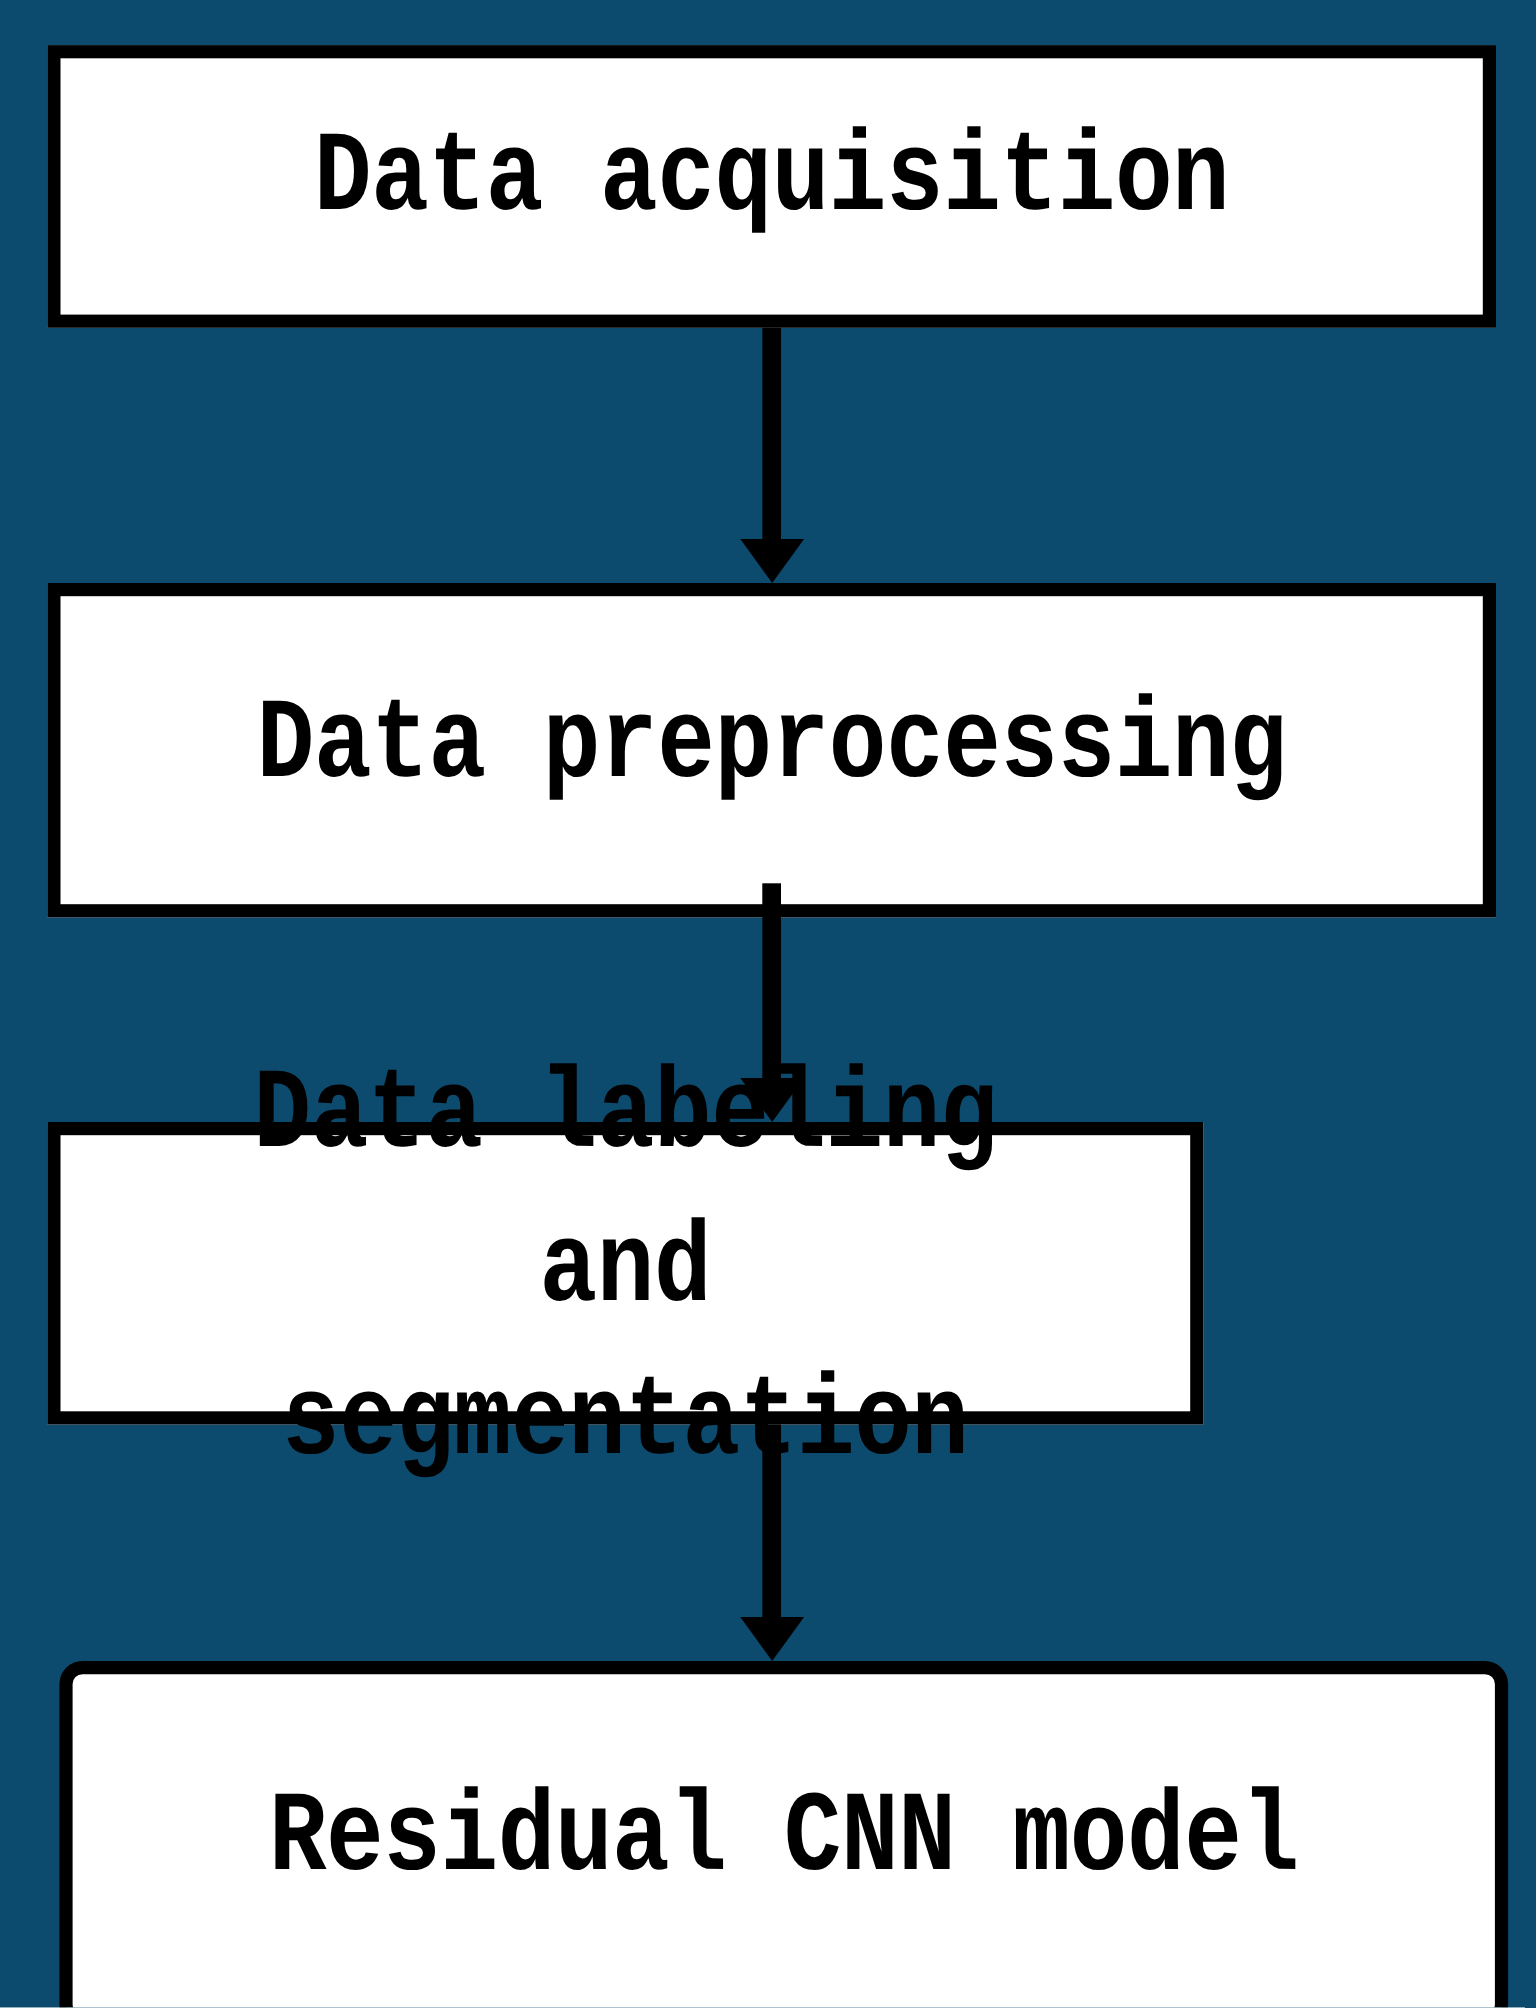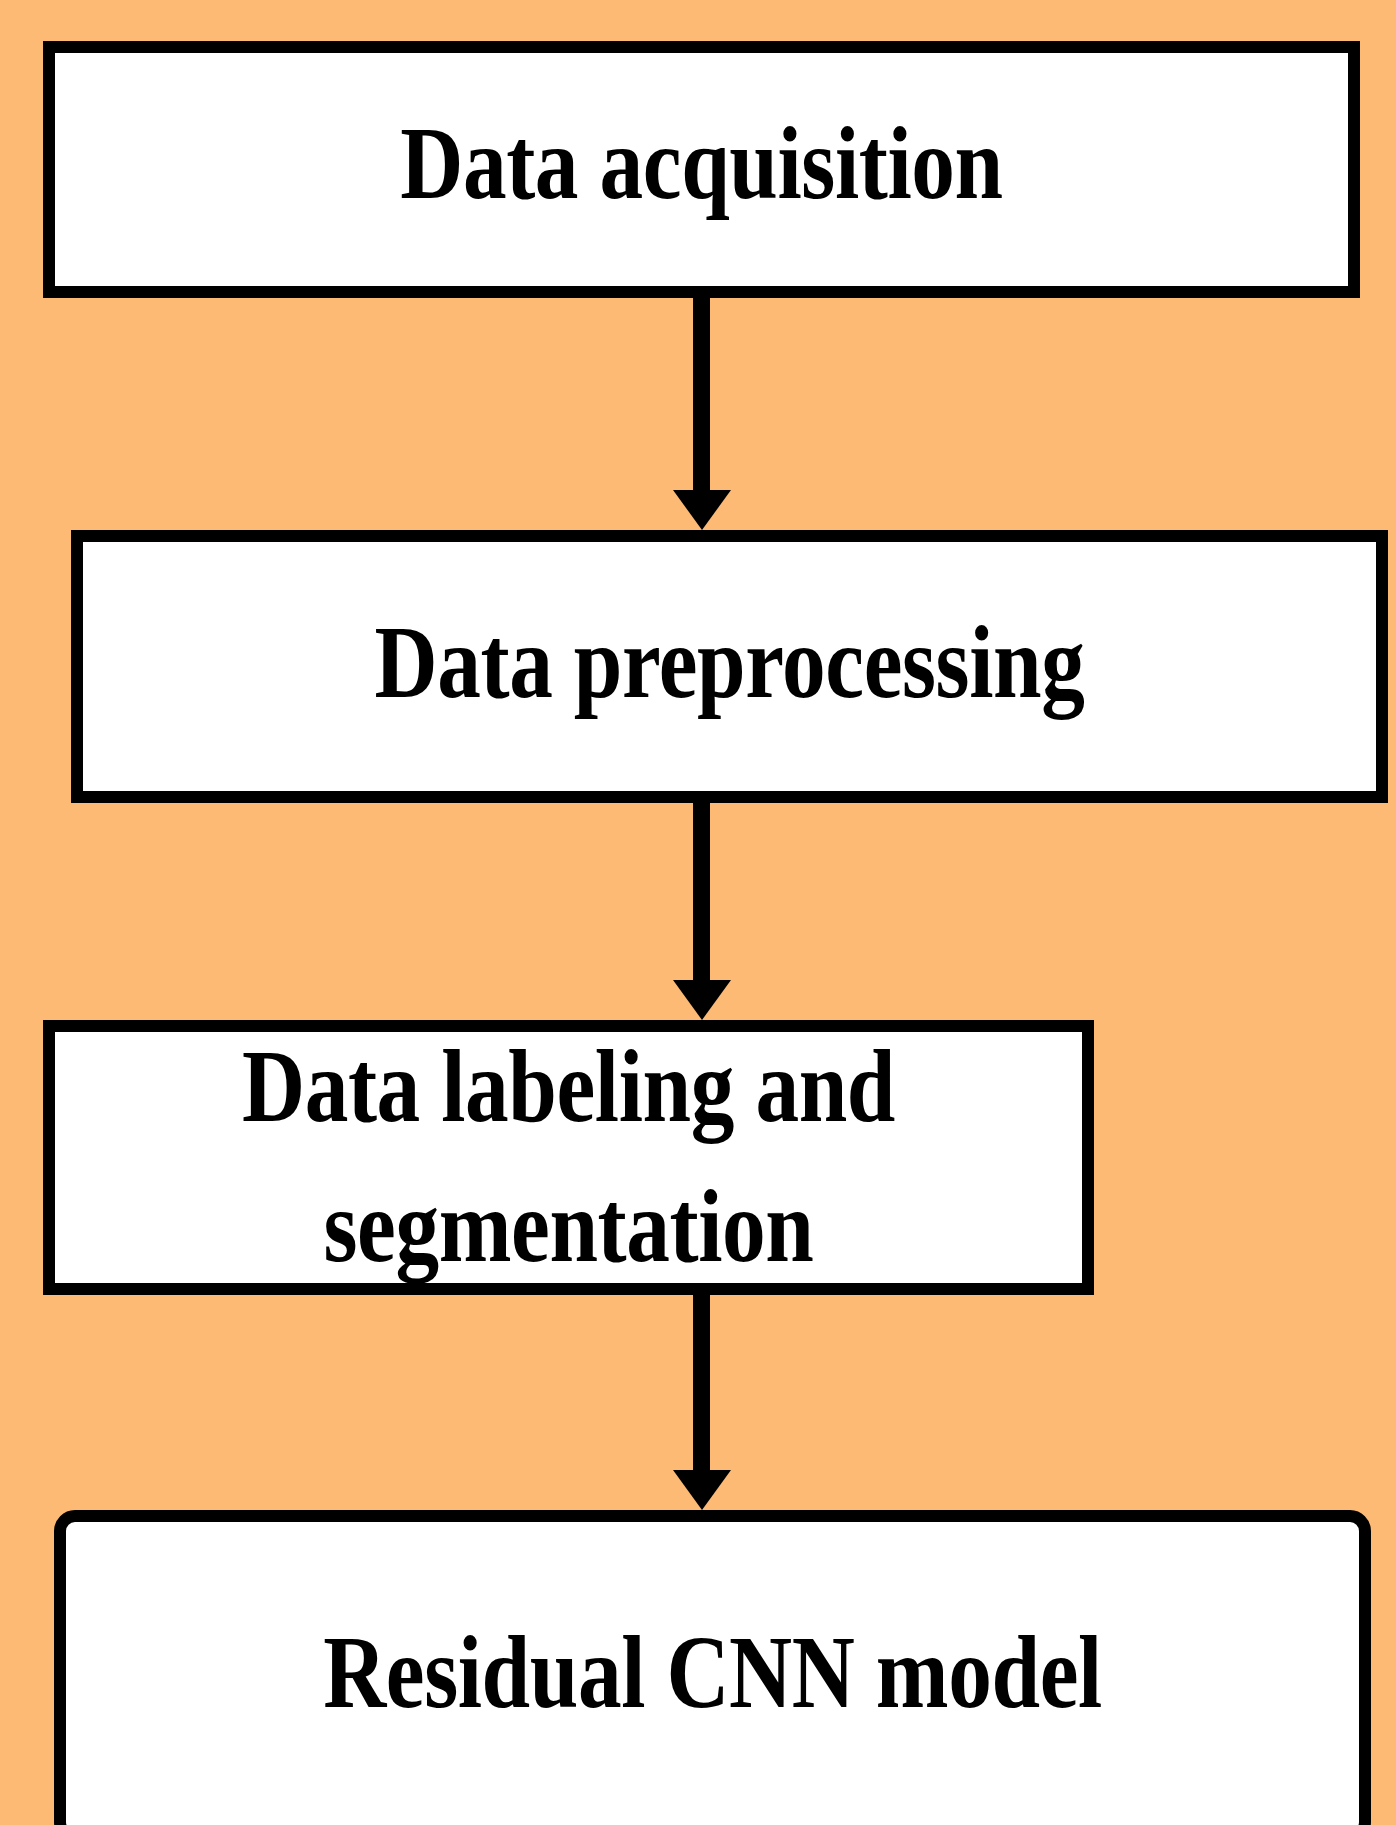--- a/index.html
+++ b/index.html
@@ -5,23 +5,23 @@
 <style>
   html, body {
     margin: 0;
     padding: 0;
     background: #ffffff;
   }
   #canvas {
     position: relative;
     width: 1396px;
     height: 1825px;
-    background: #fdba74;
+    background: #0c4a6e;
     overflow: hidden;
-    font-family: Liberation Serif, serif;
+    font-family: Liberation Mono, monospace;
   }
 
   
   .node {
     position: absolute;
     box-sizing: border-box;
     background: #ffffff;
     border: 12px solid #000000;
     display: flex;
     align-items: center;
@@ -36,21 +36,21 @@
     font-size: 104px;
     line-height: 1.22;
     letter-spacing: -0.5px;
     transform: scaleX(0.84);
     transform-origin: center center;
     white-space: pre-line;
   }
 
   
   #node-1 { left: 43px; top: 41px;   width: 1317px; height: 257px; }
-  #node-2 { left: 43px; top: 530px;  width: 1317px; height: 273px; margin-left: 28px; }
+  #node-2 { left: 43px; top: 530px;  width: 1317px; height: 304px; }
   #node-3 { left: 43px; top: 1020px; width: 1051px; height: 275px; }
   #node-4 { left: 54px; top: 1510px; width: 1317px; height: 333px; border-radius: 21px; }
 
   
   #node-1 .node-label { transform: translateY(-6px) scaleX(0.84); }
   #node-2 .node-label { transform: translateY(-4px) scaleX(0.84); }
   #node-4 .node-label { transform: translateY(-4px) scaleX(0.84); }
   #node-3 .node-label { transform: translateY(-2px) scaleX(0.84); line-height: 1.34; }
 
   

